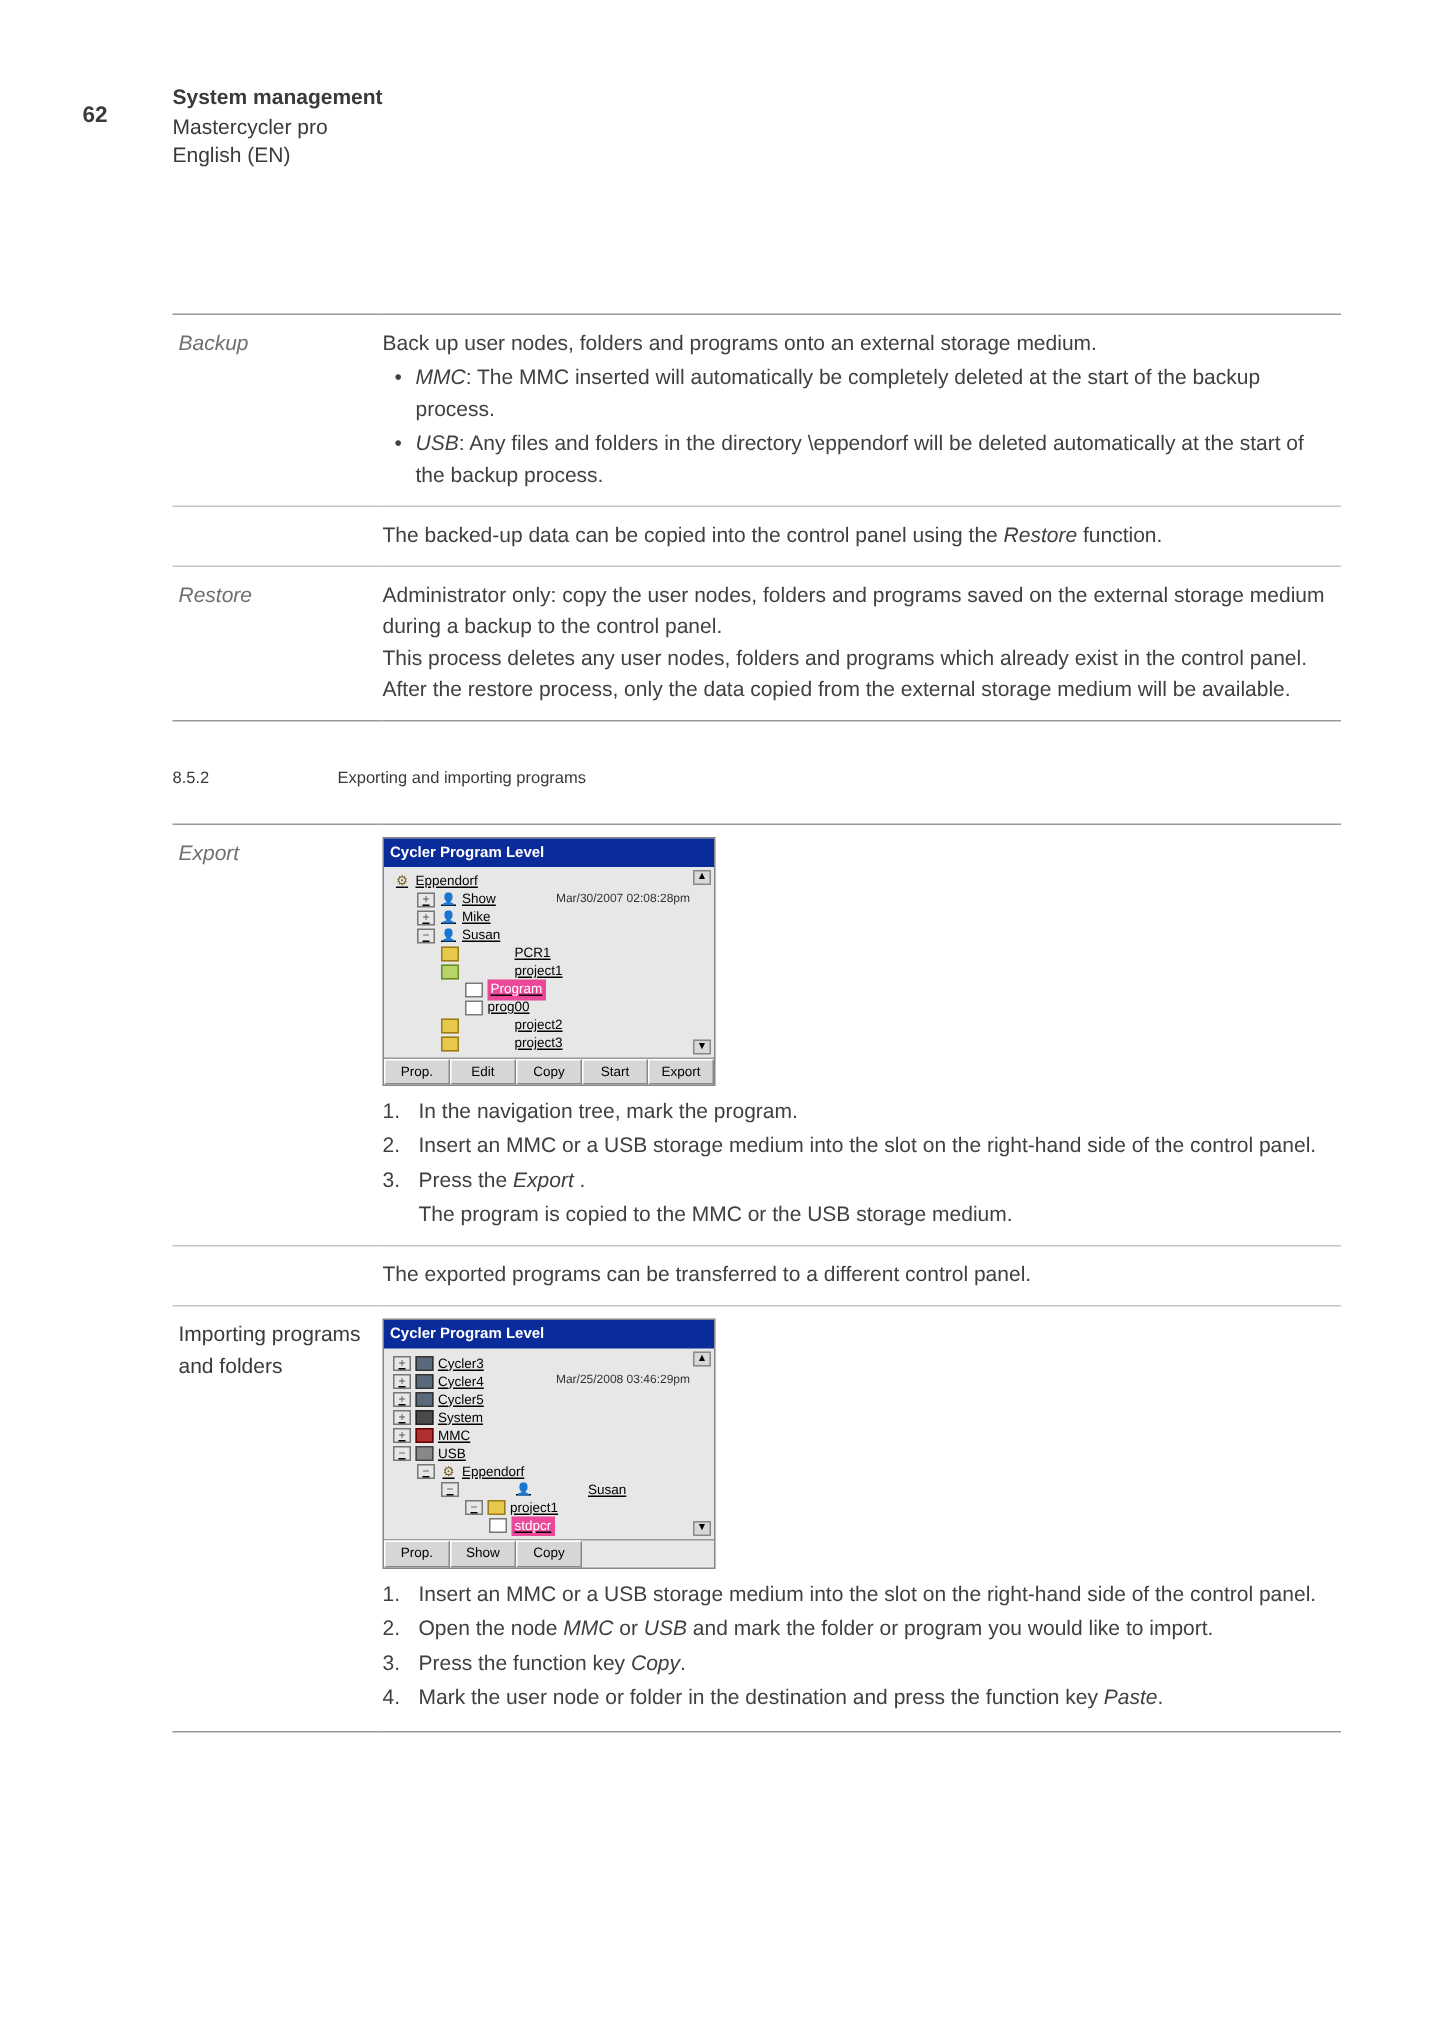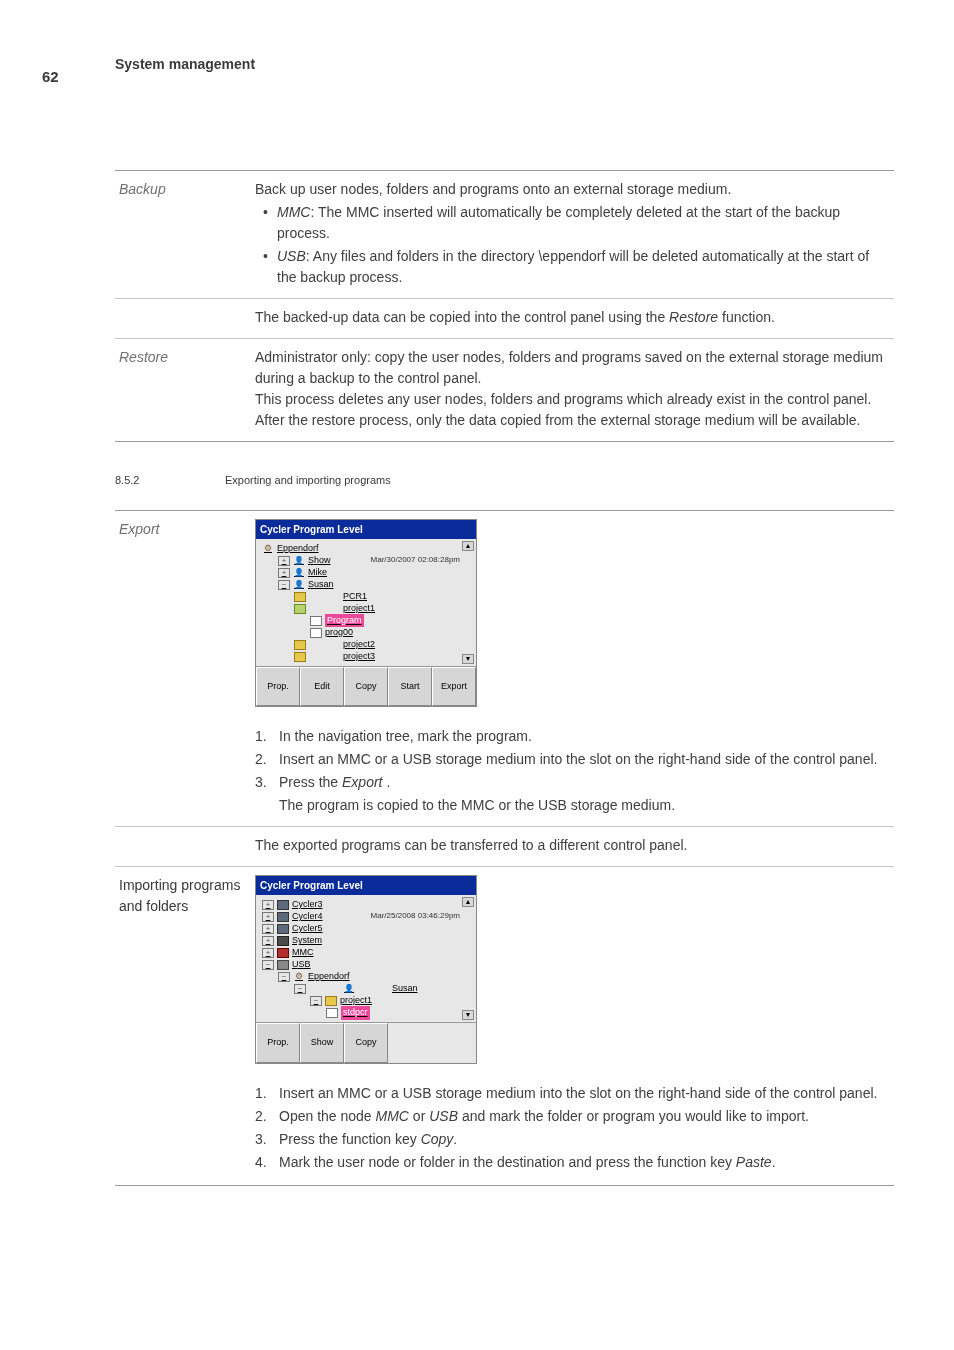--- a/index.html
+++ b/index.html
@@ -1,18 +1,18 @@
 <!DOCTYPE html>
 <html><head>
 <meta charset="utf-8">
 <style>
   * { box-sizing: border-box; margin: 0; padding: 0; }
   html, body { width: 954px; height: 1350px; background: #fff; font-family: Arial, Helvetica, sans-serif; color: #404040; }
   .page { position: relative; width: 954px; height: 1350px; padding: 55px 60px 60px 115px; }
-  .pgnum { position: absolute; left: 42px; top: 68px; font-weight: bold; font-size: 15px; color: #3a3a3a; }
+  .pgnum { position: absolute; left: 55px; top: 68px; font-weight: bold; font-size: 15px; color: #3a3a3a; }
   .hdr { margin-bottom: 10px; }
   .hdr .line { font-size: 14px; line-height: 1.4; color: #3a3a3a; }
   .hdr .line.bold { font-weight: bold; }
 
   .tbl { width: 100%; border-collapse: collapse; margin-top: 95px; font-size: 14px; line-height: 1.5; }
   .tbl td { padding: 8px 10px 10px 0; vertical-align: top; }
   .tbl td.col1 { width: 140px; font-style: italic; color: #707070; padding-left: 4px; }
   .tbl tr.top td { border-top: 1px solid #999; }
   .tbl tr.btm td { border-bottom: 1px solid #999; }
   .tbl tr.mid td { border-top: 1px solid #c5c5c5; }
@@ -25,21 +25,21 @@
   .sect .ttl { color: #3a3a3a; }
 
   .tbl2 { width: 100%; border-collapse: collapse; margin-top: 24px; font-size: 14px; line-height: 1.5; }
   .tbl2 td { padding: 8px 10px 10px 0; vertical-align: top; }
   .tbl2 td.col1 { width: 140px; color: #3a3a3a; padding-left: 4px; }
   .tbl2 td.col1 .it { font-style: italic; color: #707070; }
   .tbl2 tr.top td { border-top: 1px solid #999; }
   .tbl2 tr.btm td { border-bottom: 1px solid #999; }
   .tbl2 tr.mid td { border-top: 1px solid #c5c5c5; }
 
-  .shot { width: 222px; border: 1px solid #888; background: #e7e7e7; font-size: 9px; color: #000; margin-bottom: 19px; }
+  .shot { width: 222px; border: 1px solid #888; background: #e7e7e7; font-size: 9px; color: #000; margin-bottom: 6px; }
   .shot .bar { background: #0a2b9a; color: #fff; padding: 2px 4px; font-weight: bold; font-size: 10px; }
   .shot .body { position: relative; padding: 3px 4px 3px 4px; }
   .shot .stamp { position: absolute; right: 16px; top: 15px; font-size: 8px; color: #333; }
   .shot .sbtn { position: absolute; right: 2px; width: 12px; height: 10px; background: #d8d8d8; border: 1px solid #888; text-align: center; font-size: 7px; line-height: 8px; }
   .shot .tree { margin-top: 1px; text-decoration: underline; }
   .shot .row { display: flex; align-items: center; height: 12px; white-space: nowrap; }
   .shot .ind0 { padding-left: 2px; }
   .shot .ind1 { padding-left: 18px; }
   .shot .ind2 { padding-left: 34px; gap: 34px; }
   .shot .ind3 { padding-left: 50px; }
@@ -50,36 +50,38 @@
   .ic-user::before { content: "👤"; font-size: 8px; }
   .ic-fold { width: 12px; height: 9px; background: #e6c84a; border: 1px solid #9a7a1a; }
   .ic-foldo { width: 12px; height: 9px; background: #b7d46a; border: 1px solid #6a8a2a; }
   .ic-doc { width: 10px; height: 10px; background: #fff; border: 1px solid #777; position: relative; }
   .ic-cyc { width: 12px; height: 9px; background: #5a6a7a; border: 1px solid #333; }
   .ic-sys { width: 12px; height: 9px; background: #4a4a4a; border: 1px solid #222; }
   .ic-mmc { width: 12px; height: 9px; background: #b03030; border: 1px solid #600; }
   .ic-usb { width: 12px; height: 9px; background: #888; border: 1px solid #444; }
   .sel { background: #ec4899; color: #fff; padding: 0 2px; }
   .shot .btns { display: flex; border-top: 1px solid #999; }
-  .shot .btn { flex: 1; text-align: center; background: #d6d6d6; border: 1px solid #fff; border-right-color: #888; border-bottom-color: #888; font-size: 9px; padding: 12px 0; color: #000; }
+  .shot .btn { flex: 1; text-align: center; background: #d6d6d6; border: 1px solid #fff; border-right-color: #888; border-bottom-color: #888; font-size: 9px; padding: 1px 0; color: #000; }
 
   .ol { margin-top: 6px; }
   .li { display: flex; margin-bottom: 2px; }
   .li .n { width: 24px; flex: 0 0 24px; }
   .li .t { flex: 1; }
   .indent { padding-left: 24px; margin-top: 2px; }
   .note { margin-top: 10px; }
 </style>
 </head>
 <body>
 
 <div class="page">
   <div class="pgnum">62</div>
   <div class="hdr">
     <div class="line bold">System management</div>
+    <div class="line">Mastercycler pro</div>
+    <div class="line">English (EN)</div>
   </div>
 
   <table class="tbl">
     <tbody>
         <tr class="top">
       <td class="col1">Backup</td>
       <td>
         <div>Back up user nodes, folders and programs onto an external storage medium.</div>
         <div class="bul">
               <span class="dot">•</span>

